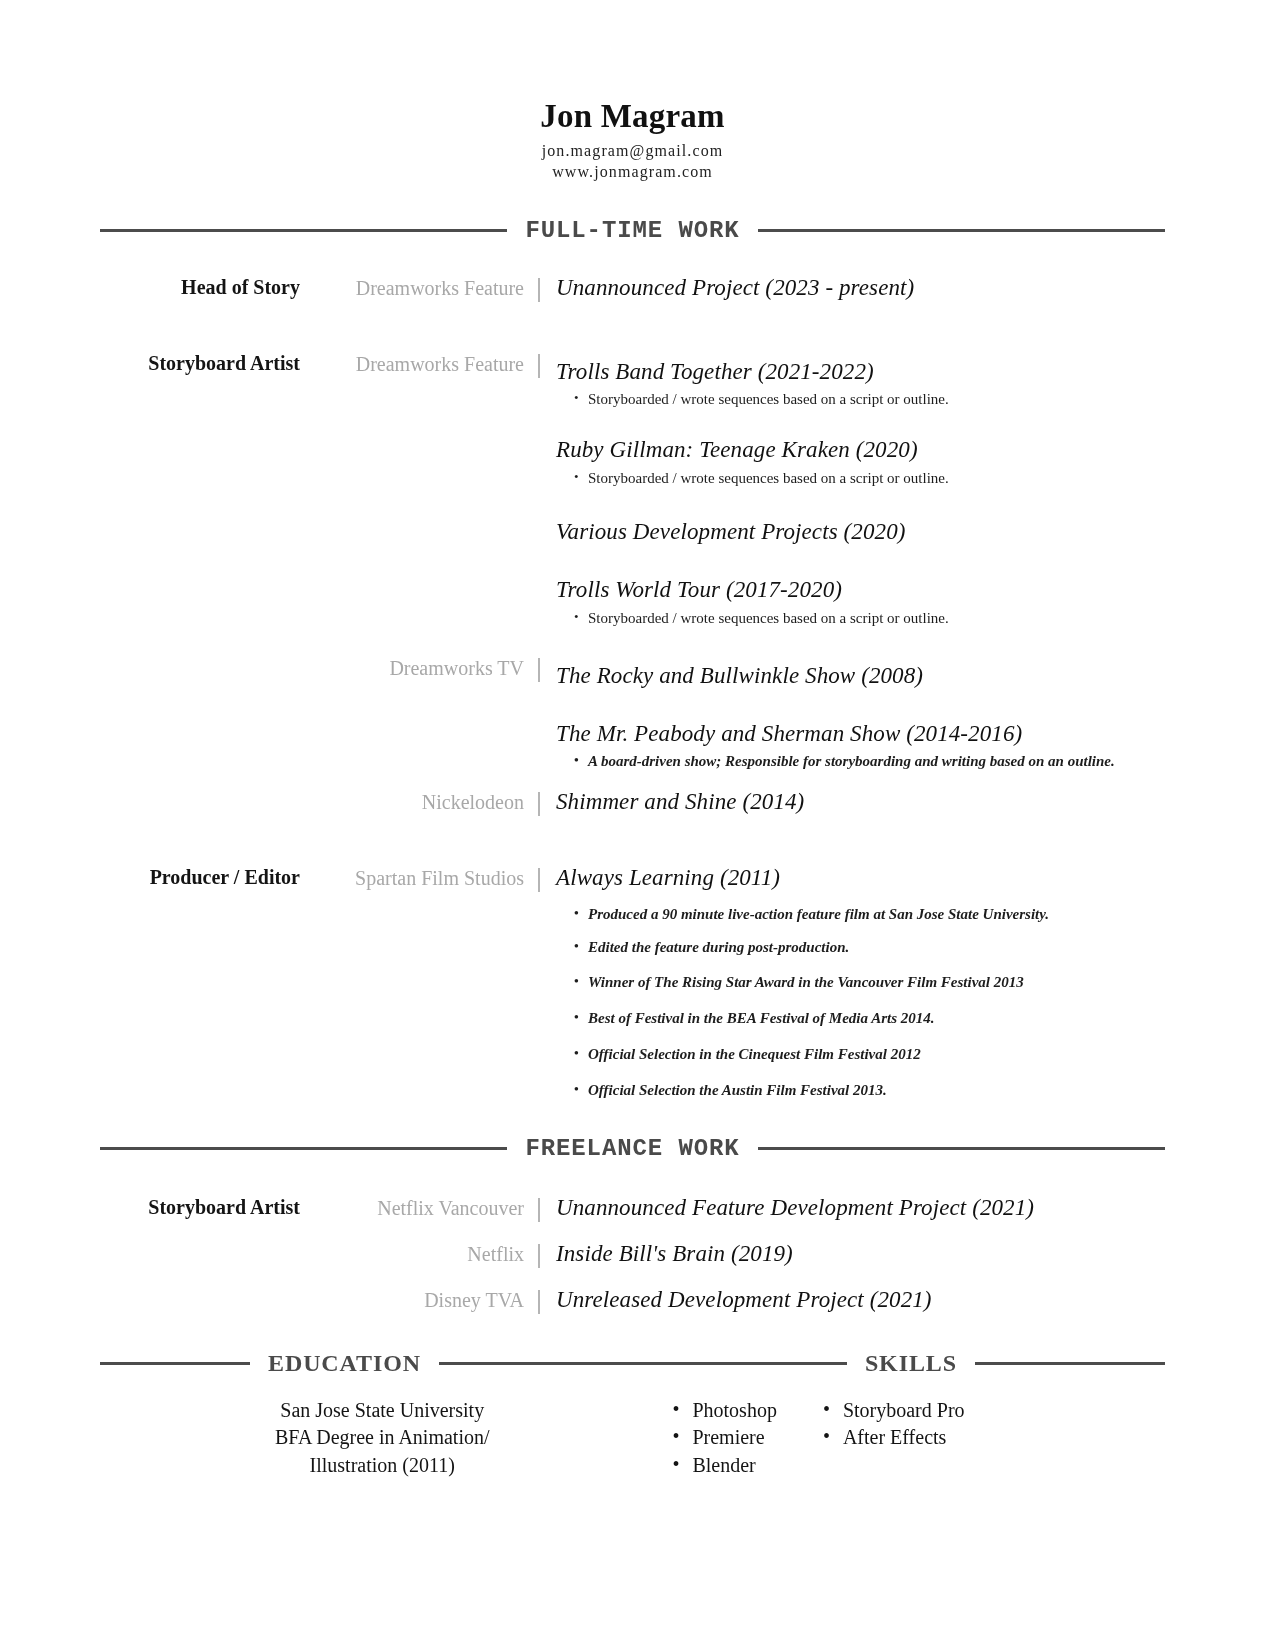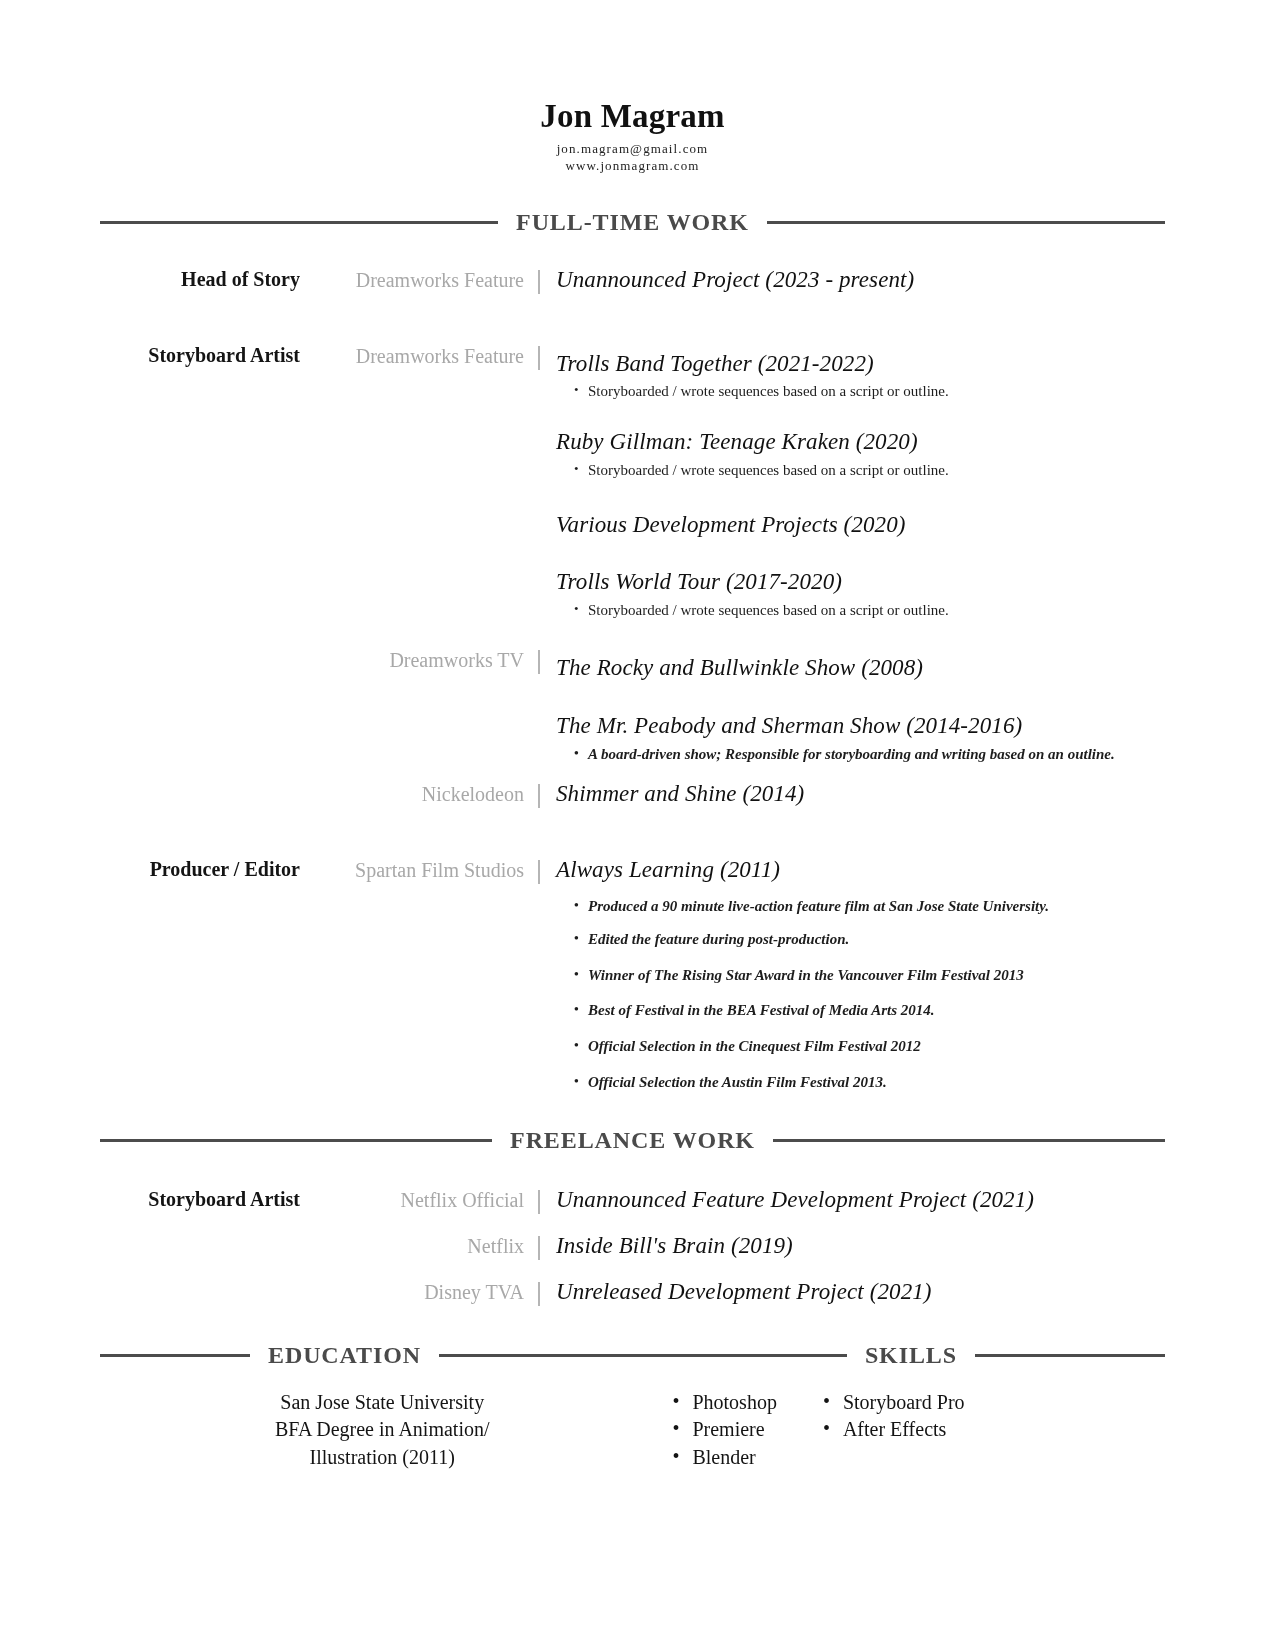--- a/index.html
+++ b/index.html
@@ -28,33 +28,34 @@
     padding-top: 97px;
   }
   .name {
     font-size: 33px;
     font-weight: bold;
     letter-spacing: 0.2px;
     color: #111111;
     line-height: 1.18;
   }
   .contact {
-    font-size: 13px;
+    font-size: 16px;
     color: #222222;
     line-height: 1.30;
     letter-spacing: 1.1px;
     margin-top: 5px;
   }
 
   
   .section-rule {
     display: flex;
     align-items: center;
     gap: 18px;
     margin-top: 34px;
+    font-family: Liberation Mono, monospace;
   }
   .section-rule .line {
     flex: 1 1 auto;
     height: 3px;
     background: #4c4c4c;
   }
   .section-rule .rule-title {
     flex: 0 0 auto;
     font-size: 24px;
     font-weight: bold;
@@ -306,21 +307,21 @@
   </div>
 
   <div class="section-rule" style="margin-top:34px;">
     <div class="line"></div>
     <div class="rule-title">FREELANCE WORK</div>
     <div class="line"></div>
   </div>
 
   <div class="entry" style="margin-top:32px;">
     <div class="col-role">Storyboard Artist</div>
-    <div class="col-studio">Netflix Official</div>
+    <div class="col-studio">Netflix Vancouver</div>
     <div class="divider-bar"></div>
     <div class="col-body">
       <div class="project">Unannounced Feature Development Project (2021)</div>
     </div>
   </div>
 
   <div class="entry" style="margin-top:18px;">
     <div class="col-role"></div>
     <div class="col-studio">Netflix</div>
     <div class="divider-bar"></div>

